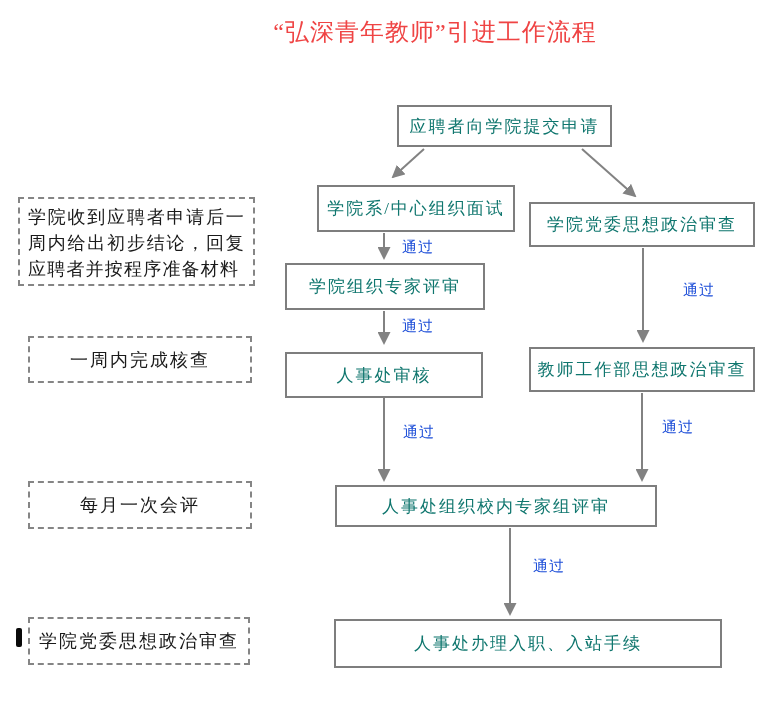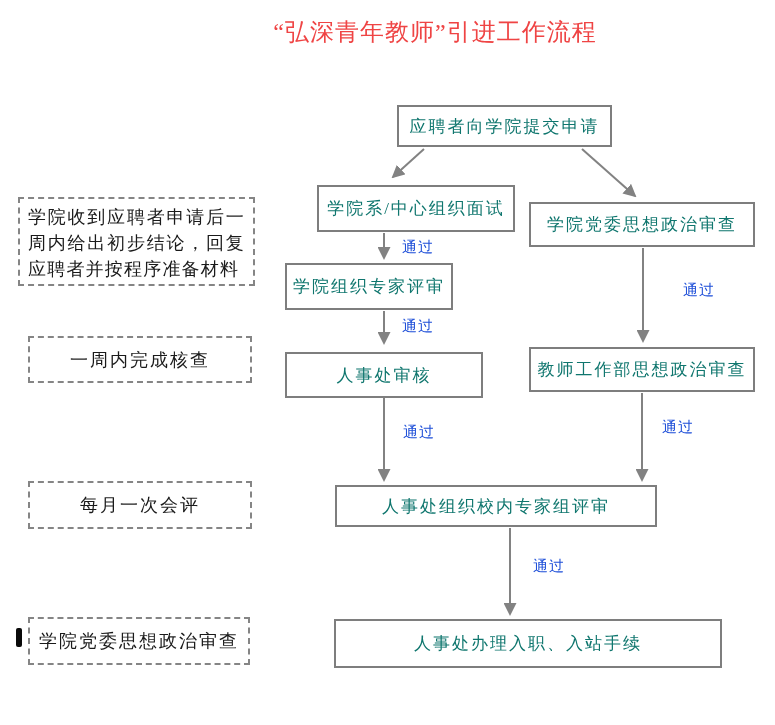--- a/index.html
+++ b/index.html
@@ -41,21 +41,21 @@
       <line x1="384" y1="395" x2="384" y2="480" marker-end="url(#ah)"></line>
       <line x1="642" y1="393" x2="642" y2="480" marker-end="url(#ah)"></line>
       <line x1="510" y1="528" x2="510" y2="614" marker-end="url(#ah)"></line>
     </g>
   </svg>
 
   <div class="title">“弘深青年教师”引进工作流程</div>
 
   <div class="node" style="left:397px;top:105px;width:215px;height:42px;">应聘者向学院提交申请</div>
   <div class="node" style="left:285px;top:185px;width:198px;height:47px;margin-left:32px;">学院系/中心组织面试</div>
-  <div class="node" style="left:285px;top:263px;width:168px;height:47px;">学院组织专家评审</div>
+  <div class="node" style="left:285px;top:263px;width:200px;height:47px;">学院组织专家评审</div>
   <div class="node" style="left:529px;top:202px;width:226px;height:45px;">学院党委思想政治审查</div>
   <div class="node" style="left:285px;top:352px;width:198px;height:46px;">人事处审核</div>
   <div class="node" style="left:529px;top:347px;width:226px;height:45px;">教师工作部思想政治审查</div>
   <div class="node" style="left:335px;top:485px;width:322px;height:42px;">人事处组织校内专家组评审</div>
   <div class="node" style="left:334px;top:619px;width:388px;height:49px;">人事处办理入职、入站手续</div>
 
   <div class="note multiline" style="left:18px;top:197px;width:237px;height:89px;">学院收到应聘者申请后一周内给出初步结论，回复应聘者并按程序准备材料</div>
   <div class="note" style="left:28px;top:336px;width:224px;height:47px;">一周内完成核查</div>
   <div class="note" style="left:28px;top:481px;width:224px;height:48px;">每月一次会评</div>
   <div class="note" style="left:28px;top:617px;width:222px;height:48px;">学院党委思想政治审查</div>

